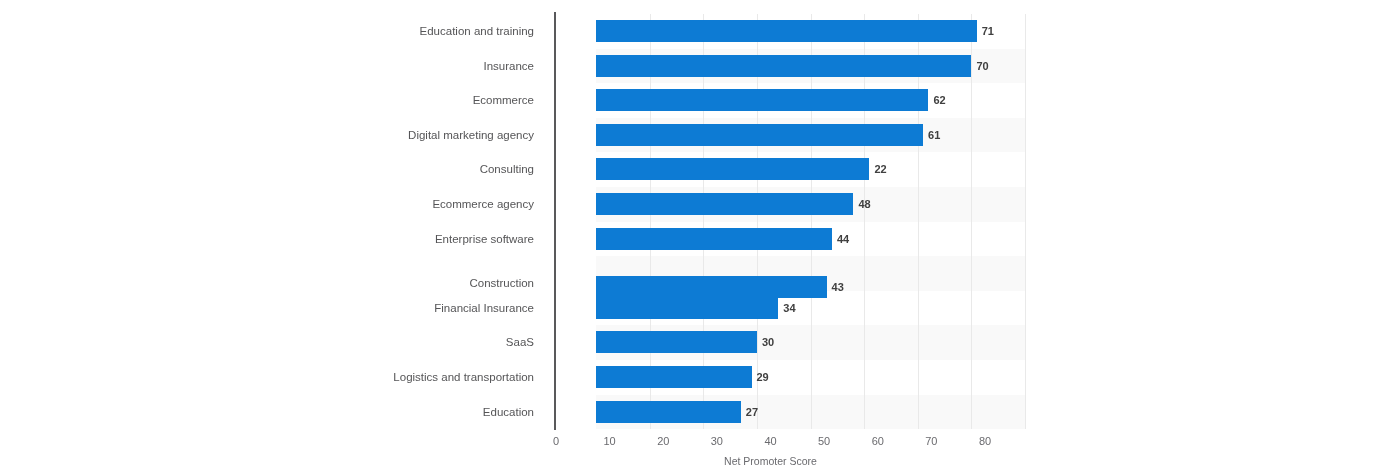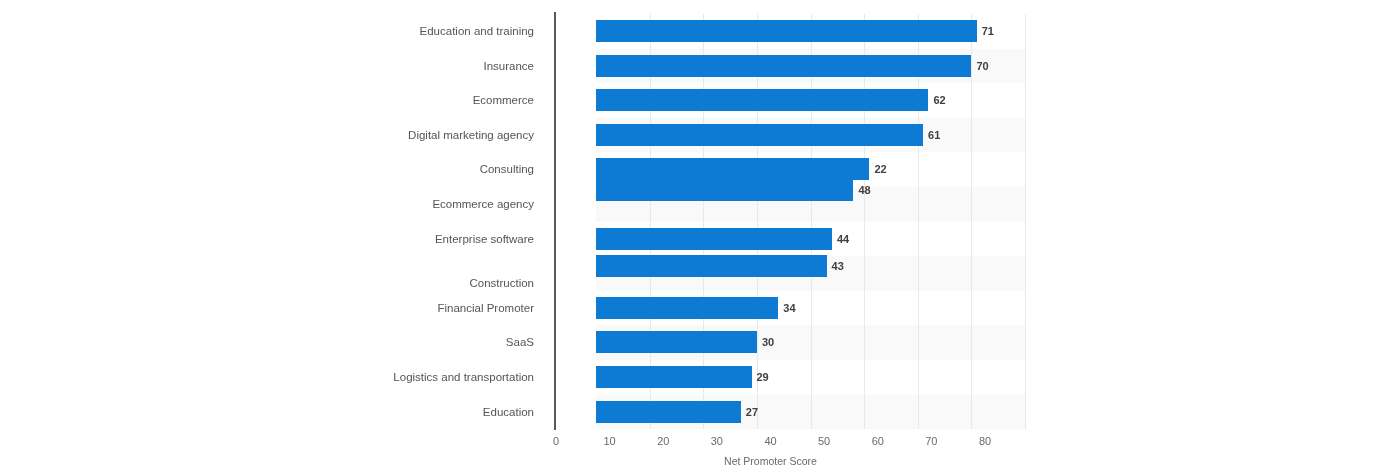--- a/index.html
+++ b/index.html
@@ -142,21 +142,21 @@
 
   <div class="cat-labels">
       <div class="cat" style="top: 34.6px;">Insurance</div>
       <div class="cat" style="top: 0px;">Education and training</div>
       <div class="cat" style="top: 69.2px;">Ecommerce</div>
       <div class="cat" style="top: 103.8px;">Digital marketing agency</div>
       <div class="cat" style="top: 138.4px;">Consulting</div>
       <div class="cat" style="top: 173px;">Ecommerce agency</div>
       <div class="cat" style="top: 207.6px;">Enterprise software</div>
       <div class="cat" style="top: 252px;">Construction</div>
-      <div class="cat" style="top: 276.8px;">Financial Promoter</div>
+      <div class="cat" style="top: 276.8px;">Financial Insurance</div>
       <div class="cat" style="top: 311.4px;">SaaS</div>
       <div class="cat" style="top: 346px;">Logistics and transportation</div>
       <div class="cat" style="top: 380.6px;">Education</div>
     </div>
 
   <div class="plot-area">
     <div id="bands">
         <div class="row-band odd" style="top: 0px;"></div>
         <div class="row-band even" style="top: 34.6px;"></div>
         <div class="row-band odd" style="top: 69.2px;"></div>
@@ -195,29 +195,29 @@
           <div class="bar-value" style="left: 332.475px;">62</div>
         </div>
         <div class="bar-row" style="top: 103.8px;">
           <div class="bar" style="width: 327.113px; background: rgb(13, 123, 212);"></div>
           <div class="bar-value" style="left: 327.113px;">61</div>
         </div>
         <div class="bar-row" style="top: 138.4px;">
           <div class="bar" style="width: 273.488px; background: rgb(13, 123, 212);"></div>
           <div class="bar-value" style="left: 273.488px;">22</div>
         </div>
-        <div class="bar-row" style="top: 159px;">
+        <div class="bar-row" style="top: 173px;">
           <div class="bar" style="width: 257.4px; background: rgb(13, 123, 212);"></div>
           <div class="bar-value" style="left: 257.4px;">48</div>
         </div>
         <div class="bar-row" style="top: 207.6px;">
           <div class="bar" style="width: 235.95px; background: rgb(13, 123, 212);"></div>
           <div class="bar-value" style="left: 235.95px;">44</div>
         </div>
-        <div class="bar-row" style="top: 235px; padding-left: 32px;">
+        <div class="bar-row" style="top: 256px; padding-left: 32px;">
           <div class="bar" style="width: 230.588px; background: rgb(13, 123, 212);"></div>
           <div class="bar-value" style="left: 230.588px;">43</div>
         </div>
         <div class="bar-row" style="top: 276.8px;">
           <div class="bar" style="width: 182.325px; background: rgb(13, 123, 212);"></div>
           <div class="bar-value" style="left: 182.325px;">34</div>
         </div>
         <div class="bar-row" style="top: 311.4px;">
           <div class="bar" style="width: 160.875px; background: rgb(13, 123, 212);"></div>
           <div class="bar-value" style="left: 160.875px;">30</div>

